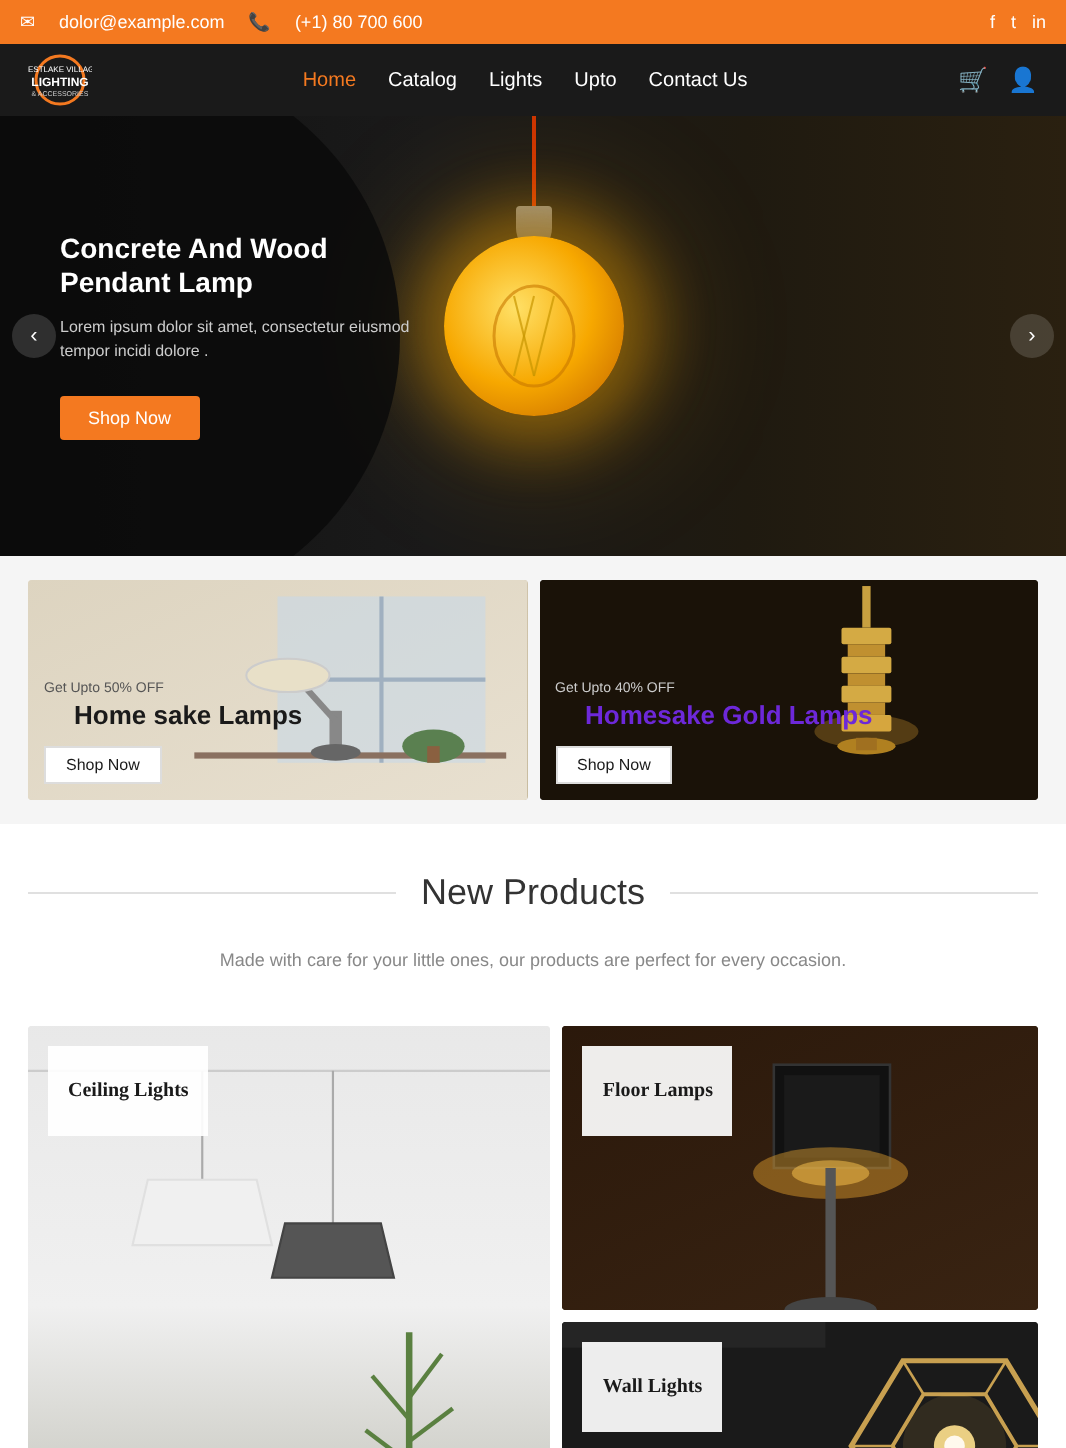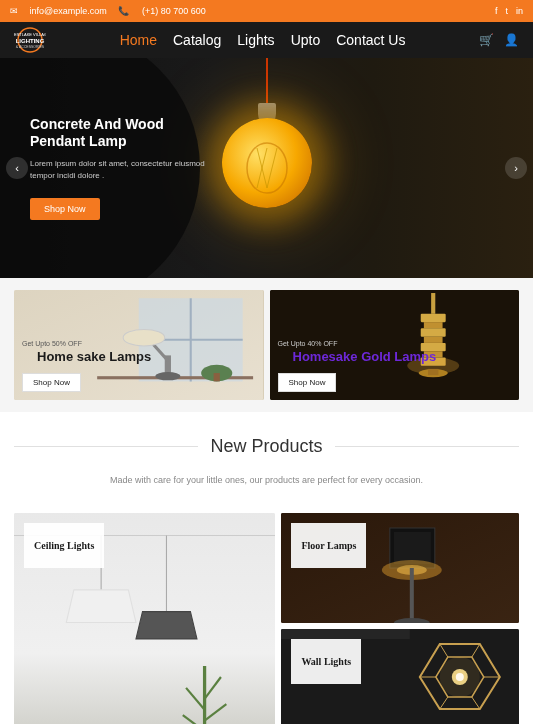--- a/index.html
+++ b/index.html
@@ -38,21 +38,21 @@
       height: 28px;
       position: relative;
     }
     .nav-links {
       display: flex;
       align-items: center;
       gap: 16px;
     }
     .nav-link {
       color: #fff;
-      font-size: 14px;
+      font-size: 10px;
       text-decoration: none;
       cursor: pointer;
     }
     .nav-link.active { color: #f47920; }
     .nav-icons {
       display: flex;
       align-items: center;
       gap: 10px;
     }
     .nav-icon { color: #fff; font-size: 12px; cursor: pointer; }
@@ -257,21 +257,21 @@
     }
     .product-card {
       position: relative;
       overflow: hidden;
       border-radius: 2px;
     }
     .product-card-tall {
       height: 230px;
     }
     .product-card-short {
-      height: 110px;
+      height: 142px;
     }
     .product-label {
       position: absolute;
       top: 10px;
       left: 10px;
       background: rgba(255,255,255,0.92);
       padding: 17px 10px;
       font-size: 10px;
       font-weight: bold;
       color: #1a1a1a;
@@ -298,21 +298,21 @@
       background: linear-gradient(135deg, #1a1a1a 0%, #2a2a2a 50%, #1a1a1a 100%);
       position: relative;
     }
   </style>
 </head>
 <body>
 
 <div class="top-bar">
   <div class="top-bar-left">
     <span>✉</span>
-    <span>info@example.com</span>
+    <span>dolor@example.com</span>
     <span>📞</span>
     <span>(+1) 80 700 600</span>
   </div>
   <div class="top-bar-right">
     <span style="cursor:pointer;">f</span>
     <span style="cursor:pointer;">t</span>
     <span style="cursor:pointer;">in</span>
   </div>
 </div>
 

